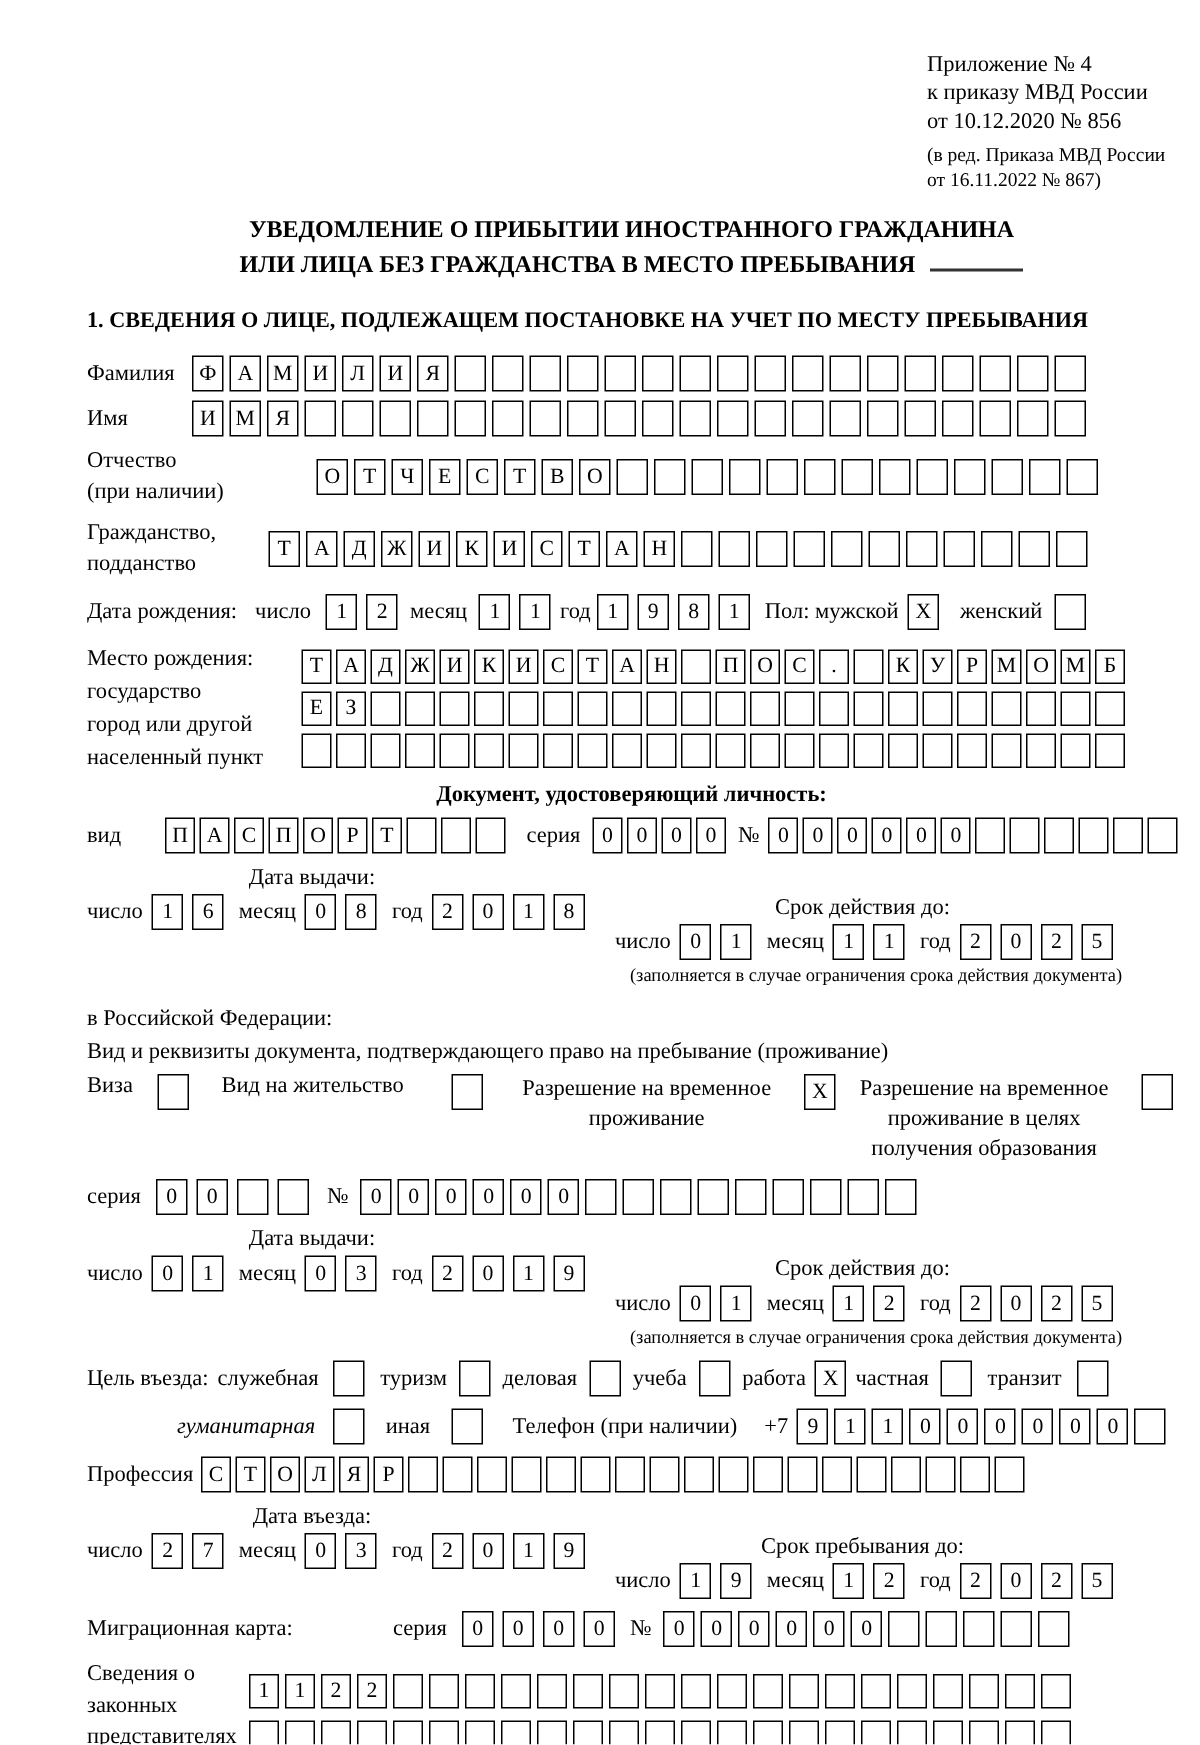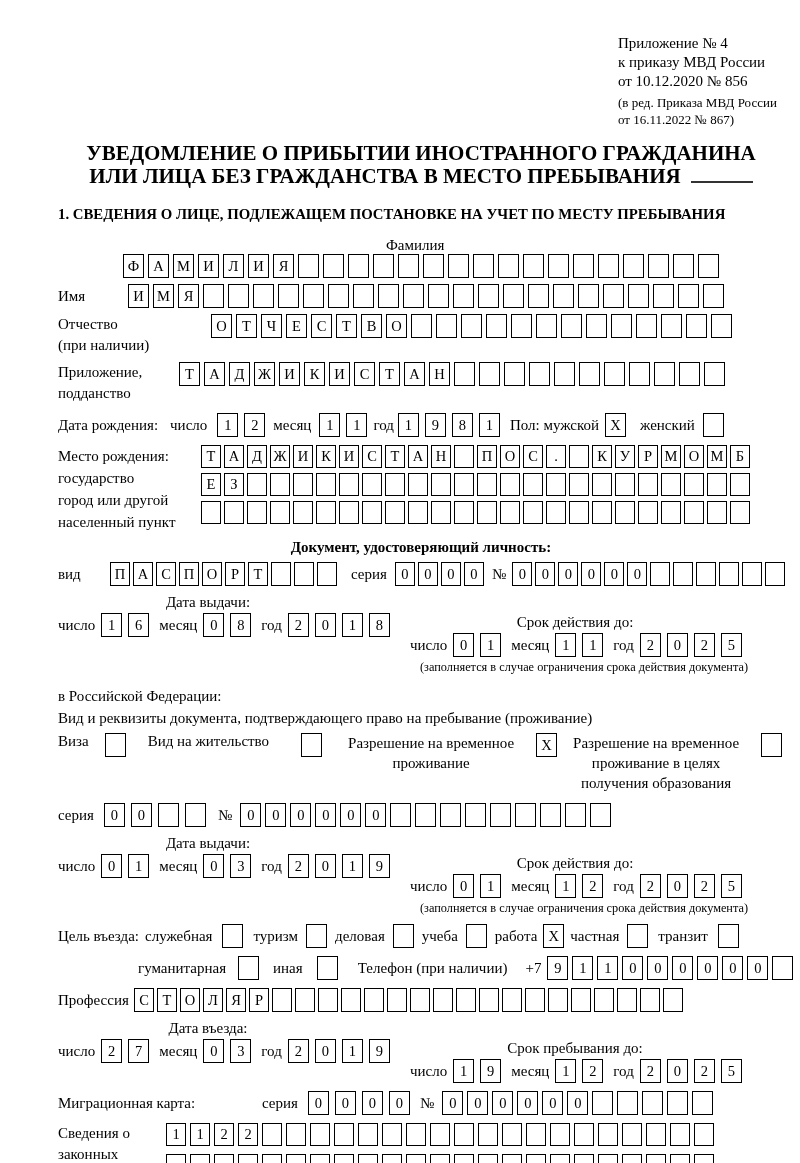--- a/index.html
+++ b/index.html
@@ -5,40 +5,40 @@
   html,body{margin:0;padding:0;background:#fff;}
   .page{
     width:800px;height:1163px;box-sizing:border-box;overflow:hidden;
     padding:34px 16px 0 58px;background:#fff;color:#000;
     font-family:"Liberation Serif","DejaVu Serif",serif;font-size:15px;
     position:relative;
   }
   .hdr{margin-left:560px;line-height:19px;}
   .hdr .ed{font-size:13px;line-height:17px;margin-top:3px;}
   .forma{font-weight:bold;text-align:right;margin:12px 20px 0 0;font-size:16px;letter-spacing:.5px;}
-  .title{font-weight:bold;text-align:center;margin-top:14px;line-height:23px;font-size:21px;}
+  .title{font-weight:bold;text-align:center;margin-top:14px;line-height:23px;font-size:16px;}
   .title-underline{display:inline-block;width:62px;border-bottom:2px solid #333;height:14px;margin-left:10px;}
   .sec-heading{font-weight:bold;margin-top:18px;font-size:14.8px;}
 
   .cells{display:flex;gap:4px;flex:none;}
   .cell{
     width:21px;height:24px;box-sizing:border-box;border:1.6px solid #000;
     display:flex;align-items:center;justify-content:center;
     font-size:14.5px;flex:none;background:#fff;
   }
   .cells.small .cell{width:20px;height:23px;}
   .cells.compact{gap:3px;}
   .cells.compact .cell{width:20px;}
   .cells.dg-cells{gap:6px;}
 
   .row{display:flex;align-items:center;margin-top:6px;}
   .lbl{flex:none;}
   .w-label{width:70px;flex:none;}
   .two-col-label{flex:none;line-height:21px;}
-  .top-align{align-items:flex-start;}
+  .top-align{align-items:center;}
   .stack{display:flex;flex-direction:column;gap:5px;}
 
   .doc-heading{font-weight:bold;text-align:center;margin-top:6px;}
 
   .dates{display:flex;margin-top:8px;}
   .dates .dcol-l{width:352px;flex:none;}
   .dates .dcol-r{flex:1;margin-top:20px;}
   .dg-title{text-align:center;margin-bottom:2px;}
   .dcol-l .dg-title{width:300px;}
   .dcol-r .dg-title{width:330px;}
@@ -69,21 +69,21 @@
 
   <div class="title">
     <div>УВЕДОМЛЕНИЕ О ПРИБЫТИИ ИНОСТРАННОГО ГРАЖДАНИНА</div>
     <div>
       <span>ИЛИ ЛИЦА БЕЗ ГРАЖДАНСТВА В МЕСТО ПРЕБЫВАНИЯ</span><span class="title-underline"></span>
     </div>
   </div>
 
   <div class="sec-heading">1. СВЕДЕНИЯ О ЛИЦЕ, ПОДЛЕЖАЩЕМ ПОСТАНОВКЕ НА УЧЕТ ПО МЕСТУ ПРЕБЫВАНИЯ</div>
 
-  <div class="row" style="margin-top:14px;flex-direction:column;">
+  <div class="row" style="margin-top:14px;">
     <span class="lbl w-label">Фамилия</span>
     <span class="cells">
         <div class="cell">Ф</div>
         <div class="cell">А</div>
         <div class="cell">М</div>
         <div class="cell">И</div>
         <div class="cell">Л</div>
         <div class="cell">И</div>
         <div class="cell">Я</div>
         <div class="cell"></div>
@@ -161,21 +161,21 @@
         <div class="cell"></div>
         <div class="cell"></div>
         <div class="cell"></div>
         <div class="cell"></div>
         <div class="cell"></div>
       </span>
   </div>
 
   <div class="row top-align">
     <span class="two-col-label" style="width:121px;">
-      <span>Приложение,</span><br>
+      <span>Гражданство,</span><br>
       <span>подданство</span>
     </span>
     <span class="cells">
         <div class="cell">Т</div>
         <div class="cell">А</div>
         <div class="cell">Д</div>
         <div class="cell">Ж</div>
         <div class="cell">И</div>
         <div class="cell">К</div>
         <div class="cell">И</div>
@@ -536,21 +536,21 @@
     <span class="cells" style="margin:0 10px 0 8px;">
         <div class="cell"></div>
       </span>
     <span class="lbl">транзит</span>
     <span class="cells" style="margin-left:10px;">
         <div class="cell"></div>
       </span>
   </div>
 
   <div class="row" style="margin-top:8px;">
-    <span class="lbl" style="margin-left:80px;">гуманитарная</span>
+    <span class="lbl" style="margin-left:60px;font-style:italic;">гуманитарная</span>
     <span class="cells" style="margin:0 14px 0 12px;">
         <div class="cell"></div>
       </span>
     <span class="lbl">иная</span>
     <span class="cells" style="margin:0 20px 0 14px;">
         <div class="cell"></div>
       </span>
     <span class="lbl" style="margin-right:18px;">Телефон (при наличии)</span>
     <span class="lbl" style="margin-right:6px;">+7</span>
     <span class="cells">

